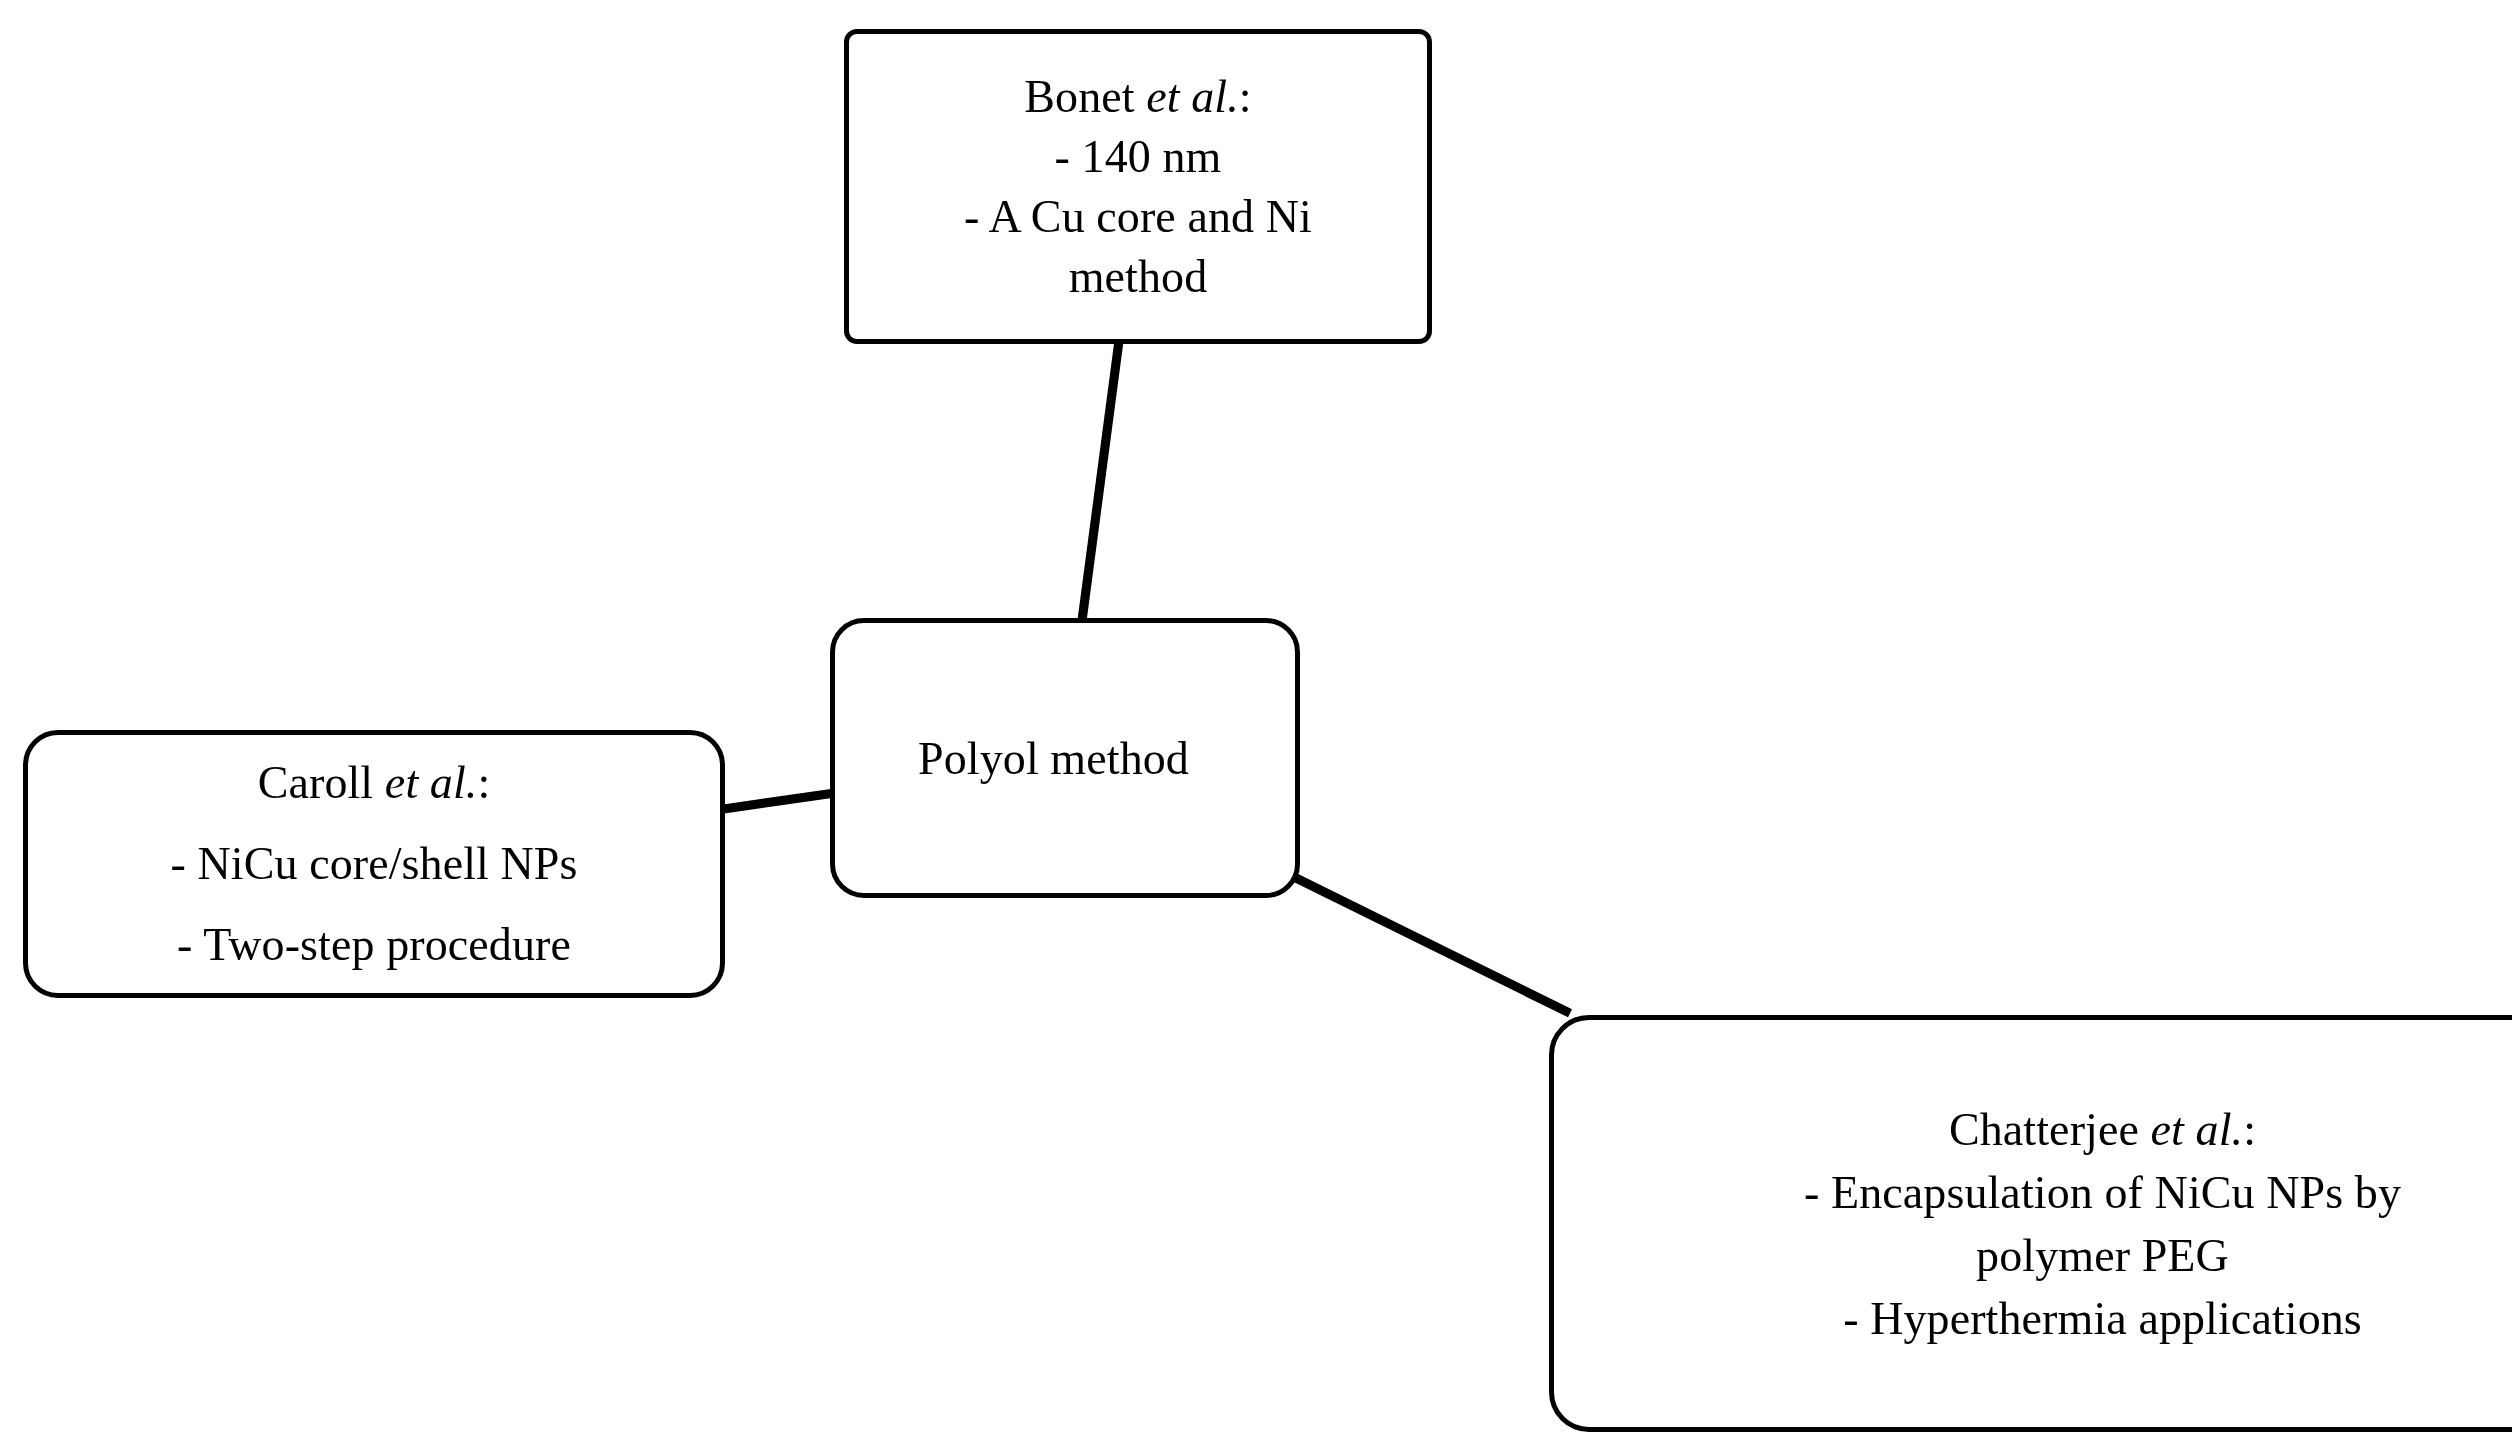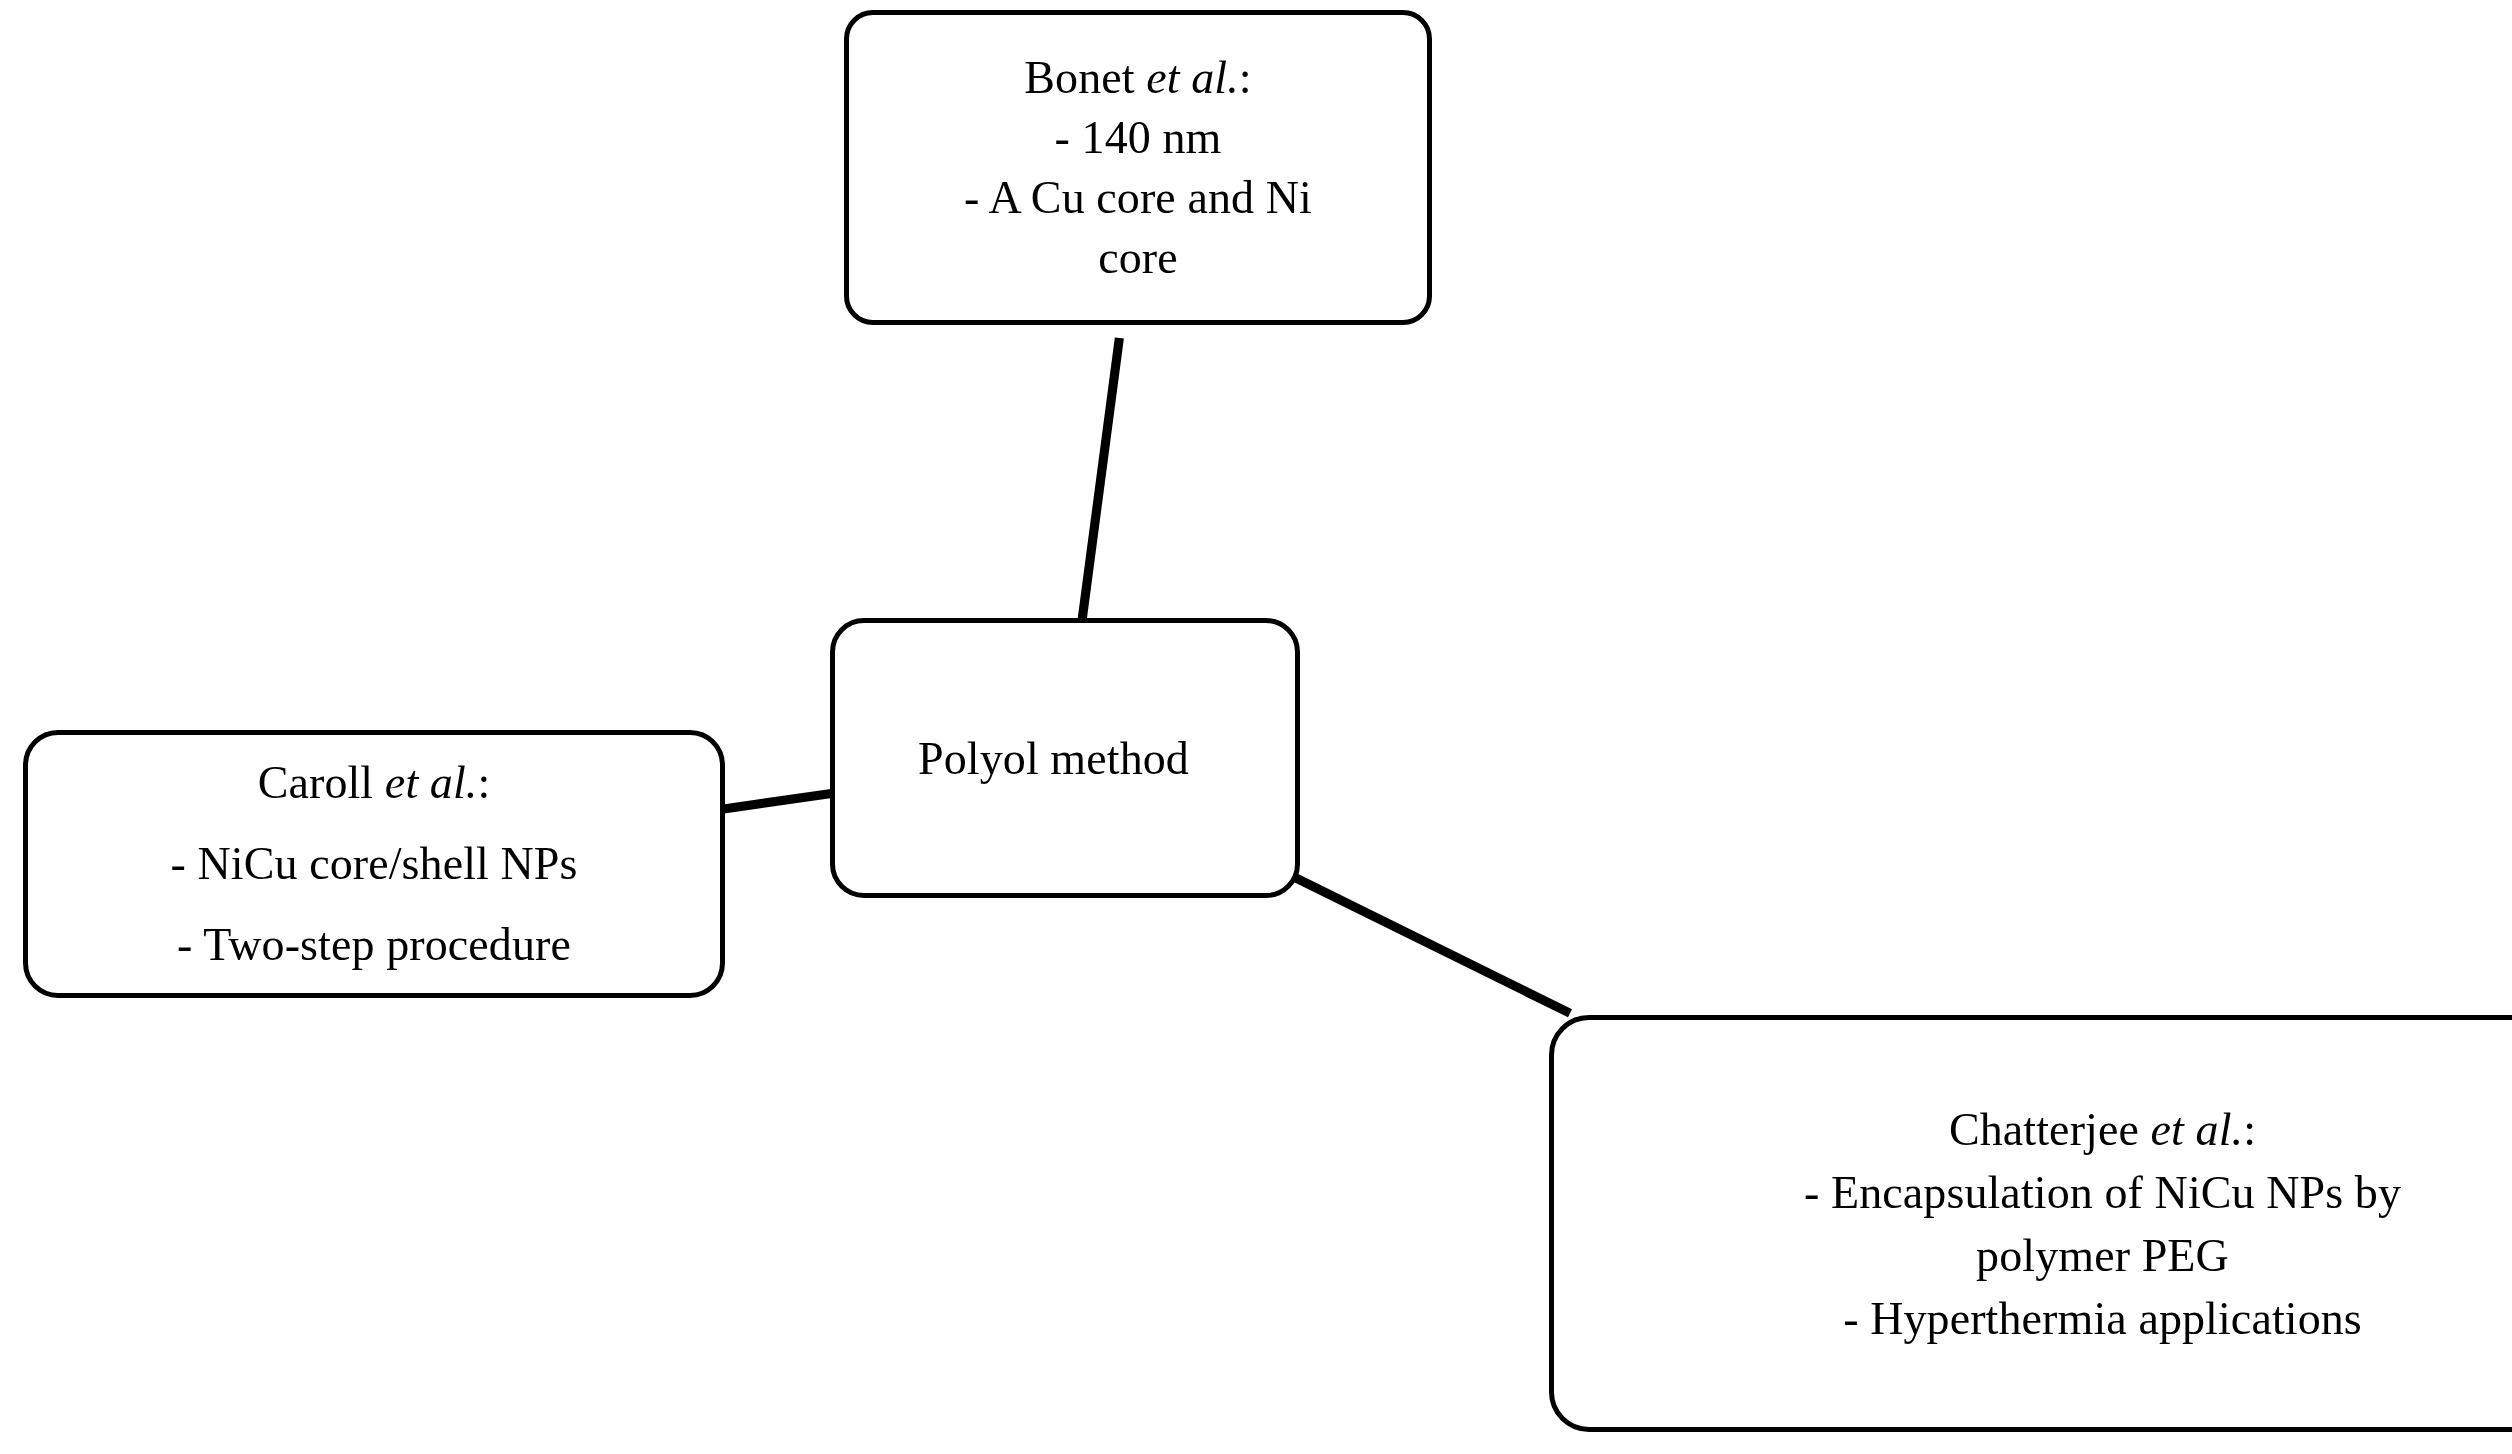--- a/index.html
+++ b/index.html
@@ -44,24 +44,24 @@
     white-space: nowrap;
     letter-spacing: 0.1px;
   }
   .node-line em {
     font-style: italic;
   }
 
   
   #node-bonet {
     left: 844px;
-    top: 10px;
+    top: 29px;
     width: 588px;
     height: 315px;
-    border-radius: 29px;
+    border-radius: 13px;
   }
   #node-bonet .node-line { line-height: 60px; }
 
   
   #node-polyol {
     left: 830px;
     top: 618px;
     width: 470px;
     height: 280px;
     border-radius: 34px;
@@ -105,21 +105,21 @@
     <line x1="948" y1="1063" x2="1094" y2="1042" stroke="#000000" stroke-width="12" stroke-linecap="butt"></line>
     <line x1="1697" y1="1151" x2="2062" y2="1331" stroke="#000000" stroke-width="12" stroke-linecap="butt"></line>
   </svg>
 
   <div class="node" id="node-bonet">
     <span class="node-line">
       <span>Bonet </span><em>et al.</em><span>:</span>
     </span>
     <span class="node-line">- 140 nm</span>
     <span class="node-line">- A Cu core and Ni</span>
-    <span class="node-line">core</span>
+    <span class="node-line">method</span>
   </div>
 
   <div class="node" id="node-polyol">
     <span class="node-line">Polyol method</span>
   </div>
 
   <div class="node" id="node-caroll">
     <span class="node-line">
       <span>Caroll </span><em>et al.</em><span>:</span>
     </span>

